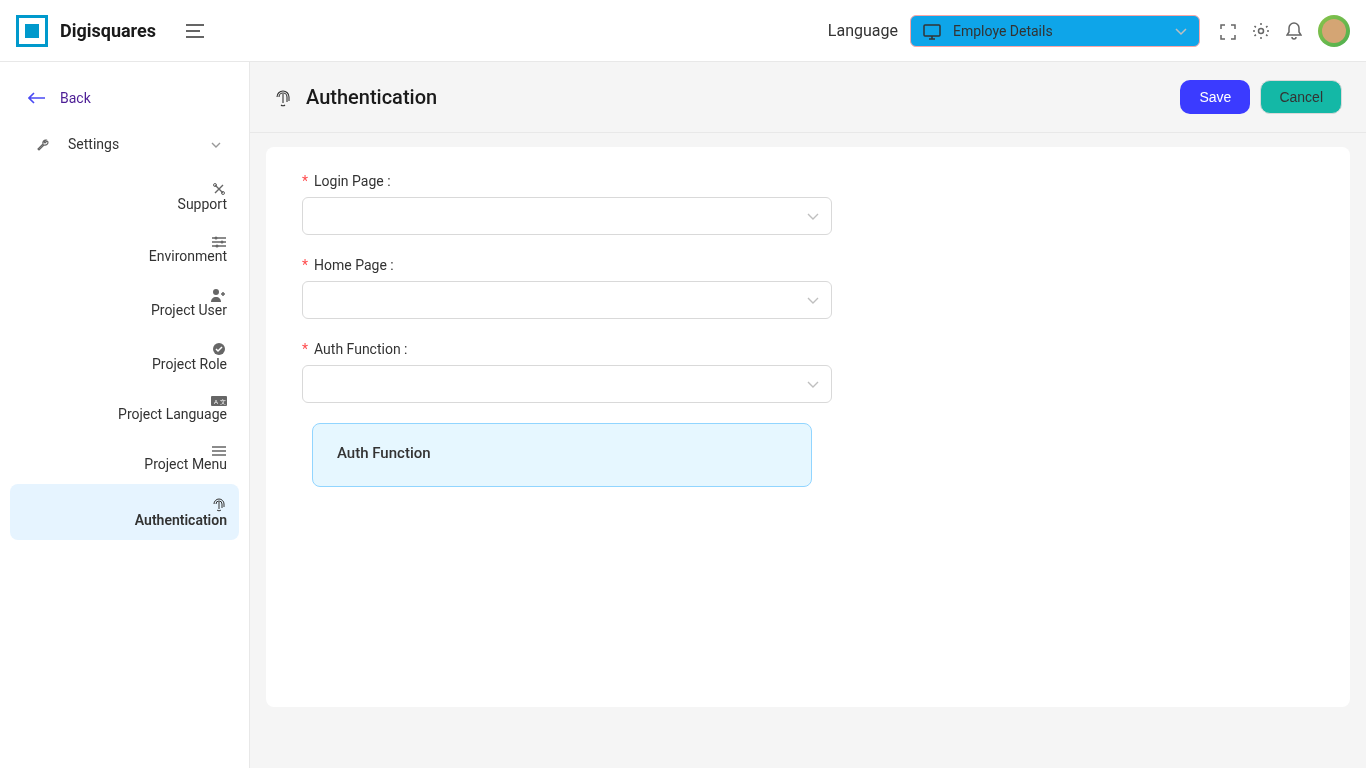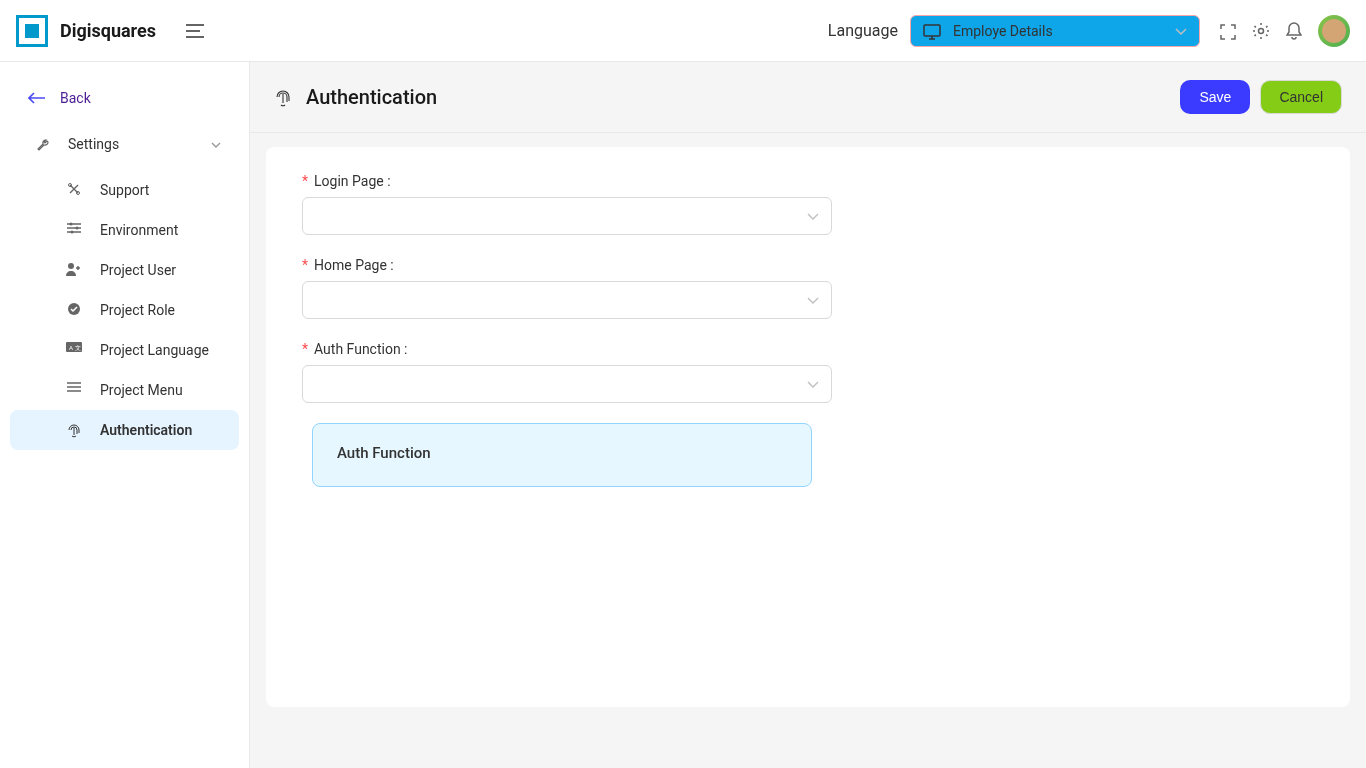--- a/index.html
+++ b/index.html
@@ -27,33 +27,33 @@
 .sidebar { width: 250px; background: #fff; border-right: 1px solid #e8e8e8; padding-top: 20px; }
 .back-link { display: flex; align-items: center; padding: 8px 28px 20px; color: #4c1d95; font-size: 14px; cursor: pointer; gap: 14px; }
 .back-link svg { stroke: #4a4af4; }
 
 .settings-header { display: flex; align-items: center; padding: 10px 28px 10px 36px; color: #333; font-size: 14px; cursor: pointer; }
 .settings-header .wrench-icon { margin-right: 18px; color: #666; }
 .settings-header-text { flex: 1; }
 .settings-header .chev { color: #999; }
 
 .menu-items { padding-top: 8px; }
-.menu-item { display: flex; align-items: flex-start; padding: 12px 12px 12px 56px; color: #333; font-size: 14px; cursor: pointer; gap: 18px; border-radius: 8px; margin: 0 10px; }
+.menu-item { display: flex; align-items: flex-end; padding: 12px 12px 12px 56px; color: #333; font-size: 14px; cursor: pointer; border-radius: 8px; margin: 0 10px; flex-direction: column; }
 .menu-item.active { background: #e6f4ff; font-weight: 600; }
 .menu-item .icon { width: 16px; display: flex; align-items: center; justify-content: center; color: #666; }
 .menu-item.active .icon { color: #333; }
 
 .main { flex: 1; background: #f5f5f5; display: flex; flex-direction: column; overflow: auto; }
 .page-header { display: flex; align-items: center; padding: 18px 24px; background: #f5f5f5; border-bottom: 1px solid #e8e8e8; }
 .page-header-left { display: flex; align-items: center; gap: 14px; }
 .page-title { font-size: 20px; font-weight: 500; color: #1a1a1a; }
 .page-header-spacer { flex: 1; }
 .btn { height: 34px; padding: 0 18px; border-radius: 10px; font-size: 14px; cursor: pointer; border: 1px solid transparent; display: inline-flex; align-items: center; }
 .btn-primary { background: #3b3bff; color: #fff; }
-.btn-default { background: #84cc16; border-color: #d9d9d9; color: #333; margin-left: 10px; }
+.btn-default { background: #14b8a6; border-color: #d9d9d9; color: #333; margin-left: 10px; }
 
 .card { background: #fff; margin: 14px 16px; border-radius: 8px; padding: 24px 36px 40px; min-height: 560px; }
 .form-row { margin-bottom: 20px; }
 .form-label { font-size: 14px; color: #333; display: inline-flex; align-items: baseline; margin-bottom: 8px; }
 .required-star { color: #ff4d4f; margin-right: 6px; font-size: 14px; }
 .select-field { width: 530px; height: 38px; border: 1px solid #d9d9d9; border-radius: 6px; display: flex; align-items: center; padding: 0 12px; background: #fff; cursor: pointer; }
 .select-field-text { flex: 1; color: #bfbfbf; font-size: 14px; }
 .select-field .chev { color: #bfbfbf; }
 
 .info-box { margin-top: 10px; width: 500px; background: #e6f7ff; border: 1px solid #91d5ff; border-radius: 8px; padding: 20px 24px; margin-left: 10px; }

